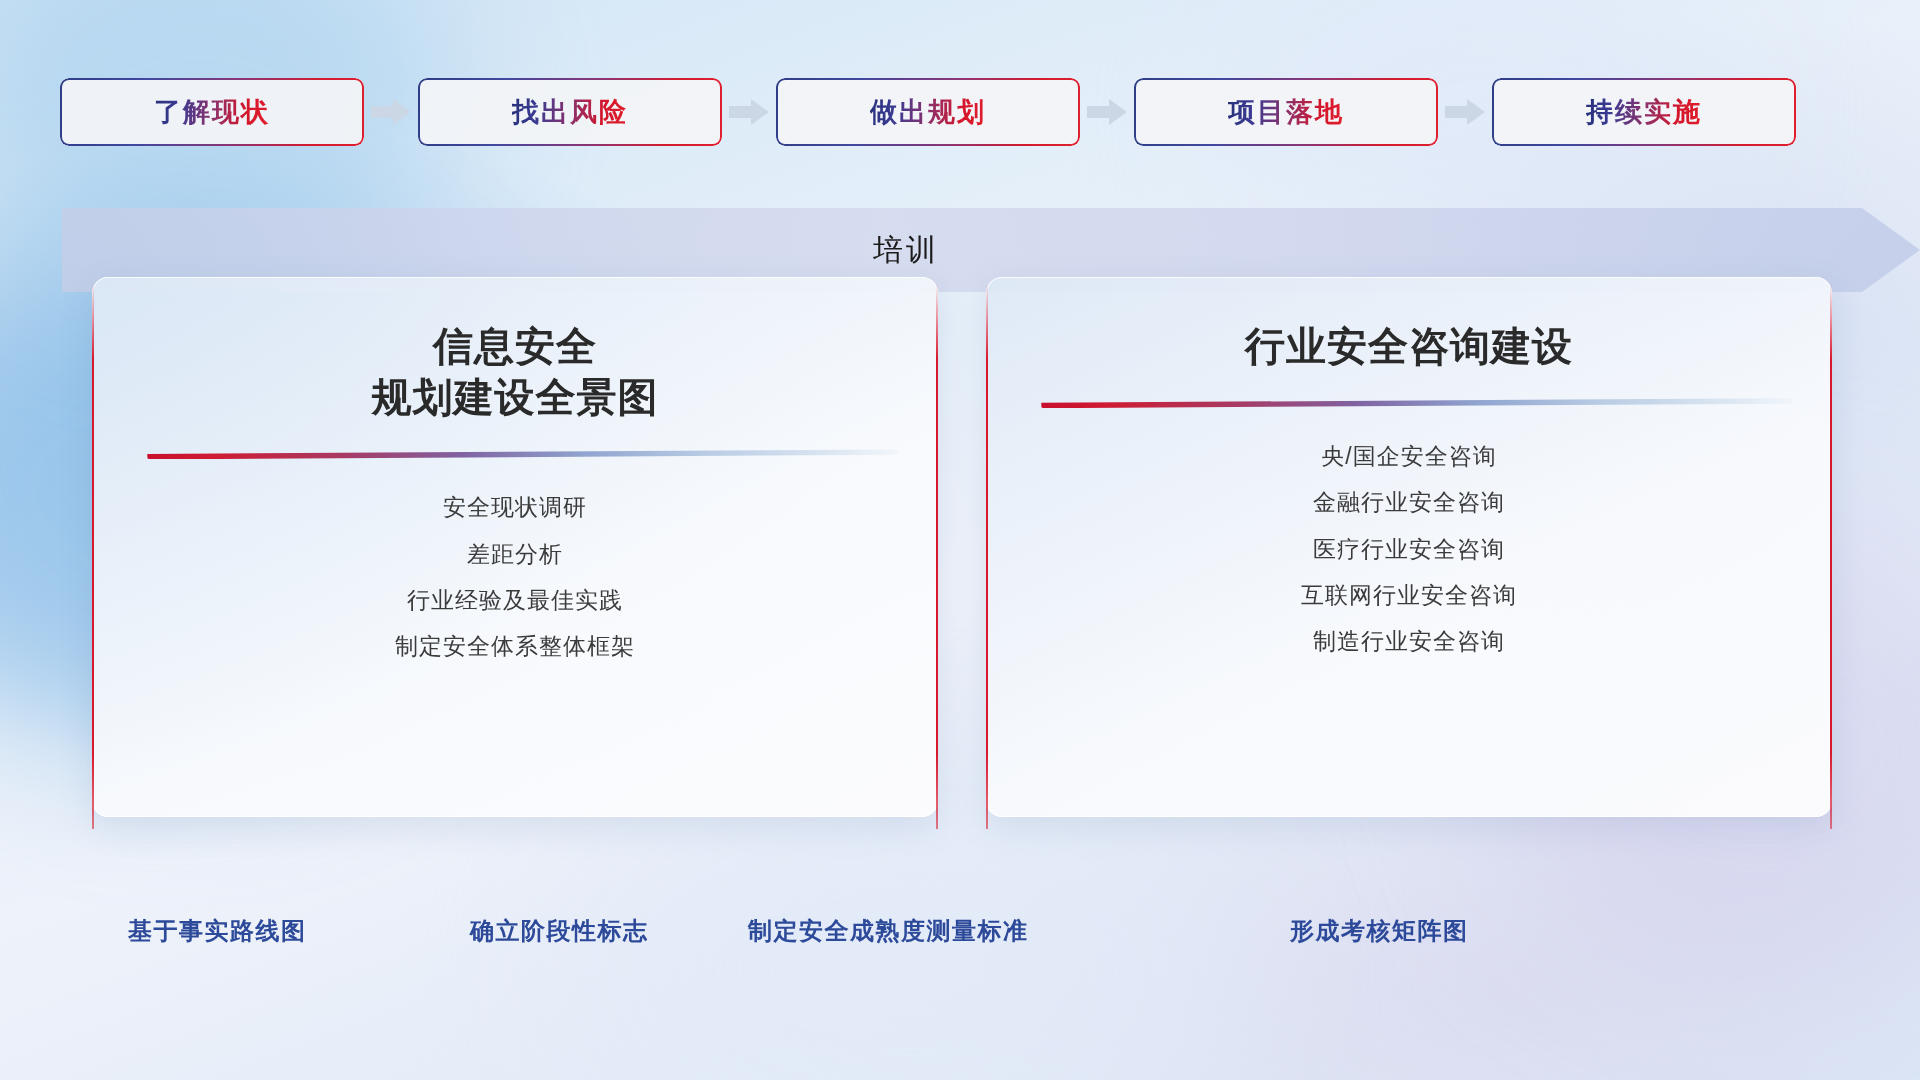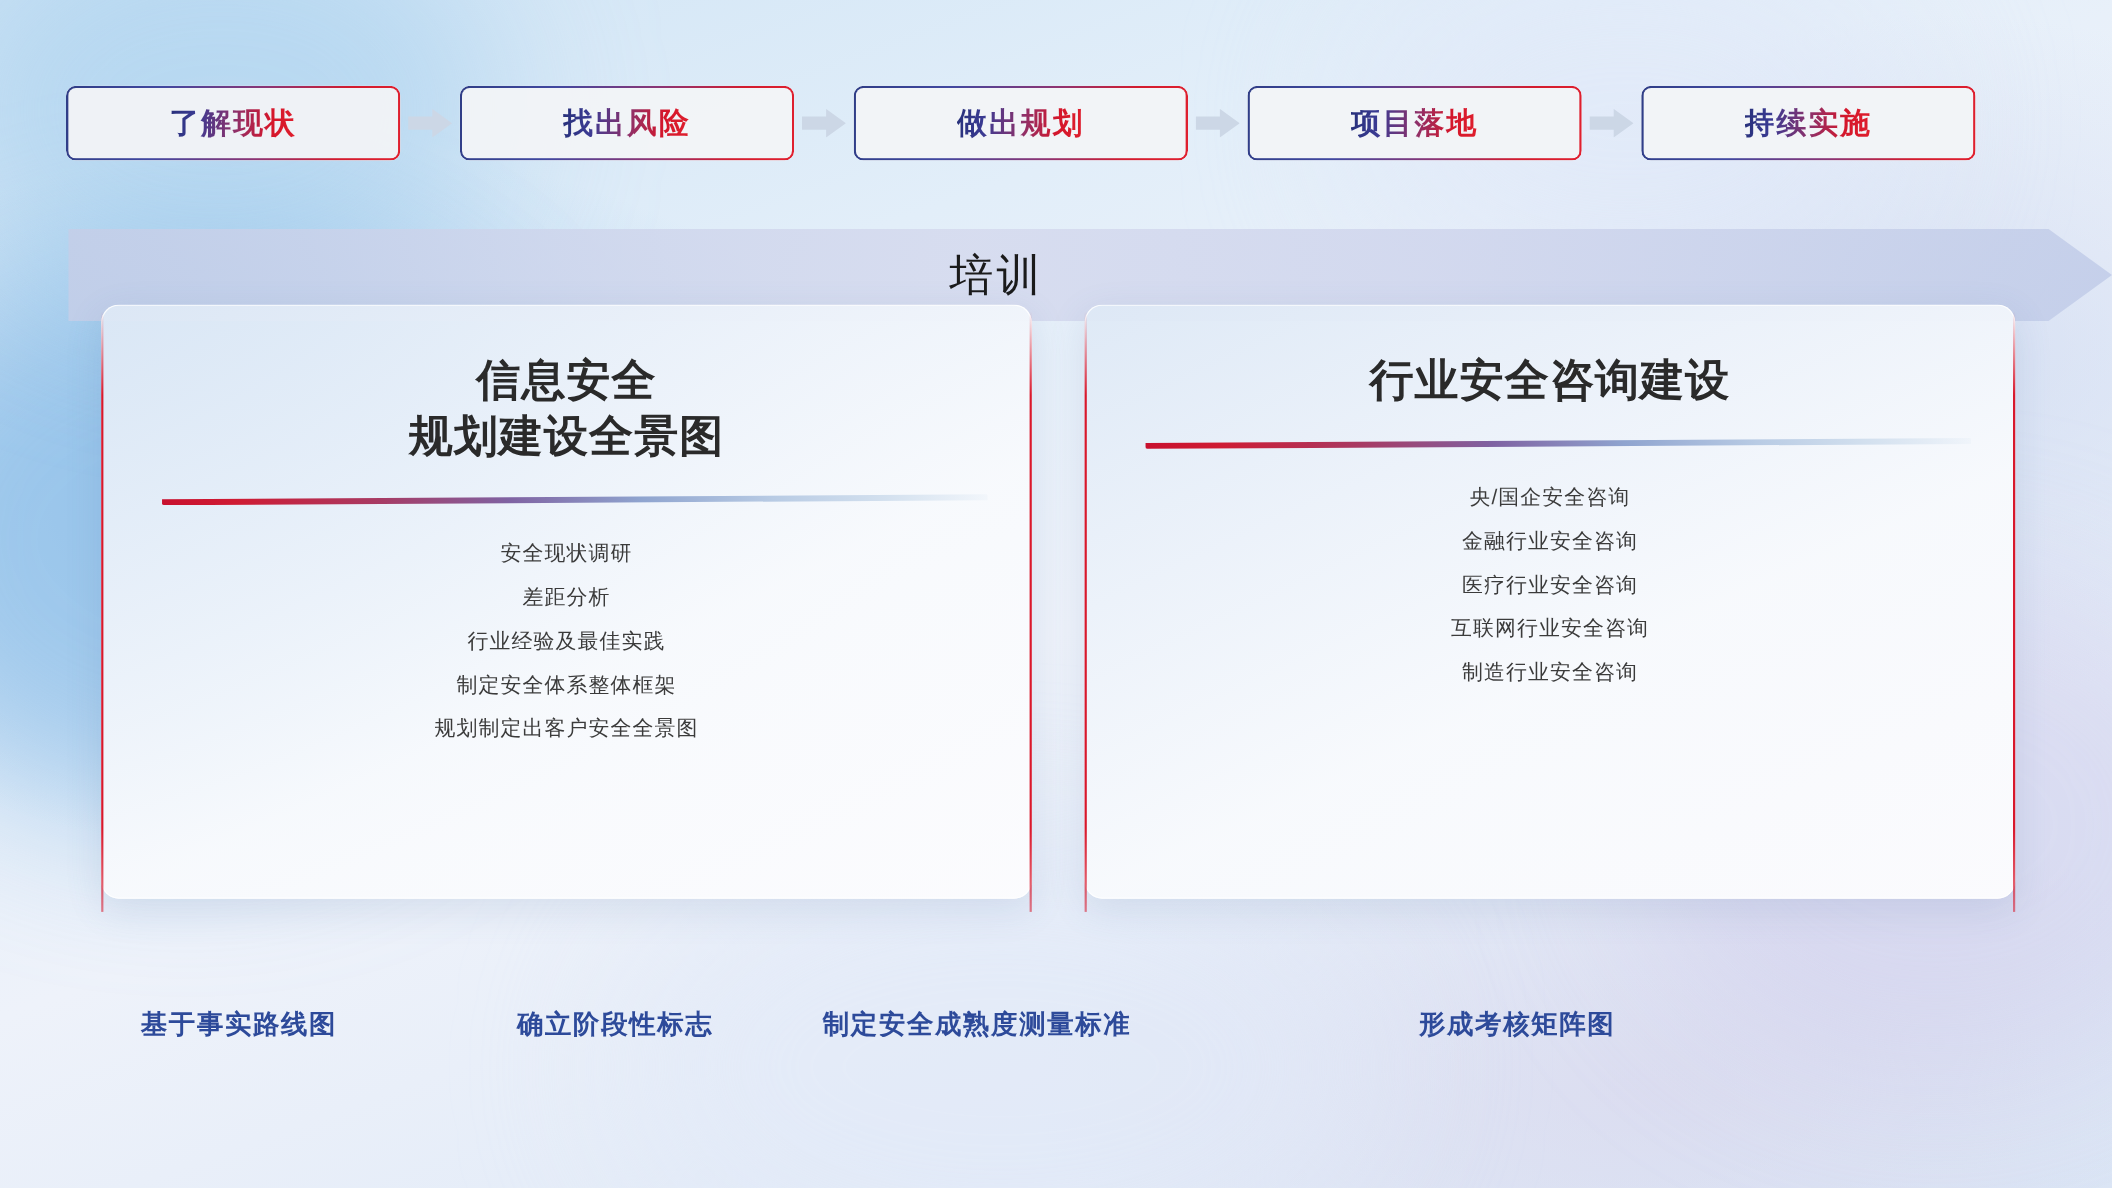--- a/index.html
+++ b/index.html
@@ -106,21 +106,21 @@
         rgba(199,208,234,0.86) 86%,
         rgba(192,203,232,0.84) 100%);
     -webkit-clip-path: polygon(0 0, calc(100% - 58px) 0, 100% 50%, calc(100% - 58px) 100%, 0 100%);
             clip-path: polygon(0 0, calc(100% - 58px) 0, 100% 50%, calc(100% - 58px) 100%, 0 100%);
   }
   #banner .banner-title {
     position:absolute;
     left:0; right:0; top:0; bottom:0;
     display:flex; align-items:center; justify-content:center;
     padding-right: 170px;
-    font-size: 40px;
+    font-size: 30px;
     font-weight: 400;
     color: #1b1b1b;
     letter-spacing: 3px;
   }
 
   
   #cards {
     position:absolute;
     left: 92px;
     top: 277px;
@@ -184,21 +184,21 @@
   }
   .card-list {
     margin-top: 20px;
     display:flex;
     flex-direction:column;
     align-items:center;
     gap: 9px;
   }
   .card-list li {
     list-style:none;
-    font-size: 19px;
+    font-size: 23px;
     color: #3b3b3b;
     letter-spacing: 1px;
     line-height: 1.62;
     text-align: center;
   }
   ul.card-list { padding:0; }
 
   
   #footnotes {
     position:absolute;
@@ -283,21 +283,20 @@
       <div class="card-title">信息安全
 规划建设全景图</div>
       <div class="divider-wrap">
         <div class="divider"></div>
       </div>
       <ul class="card-list">
         <li>安全现状调研</li>
         <li>差距分析</li>
         <li>行业经验及最佳实践</li>
         <li>制定安全体系整体框架</li>
-        <li>规划制定出客户安全全景图</li>
       </ul>
     </div>
 
     <div class="card">
       <div class="rail left"></div>
       <div class="rail right"></div>
       <div class="card-title">行业安全咨询建设</div>
       <div class="divider-wrap">
         <div class="divider"></div>
       </div>

